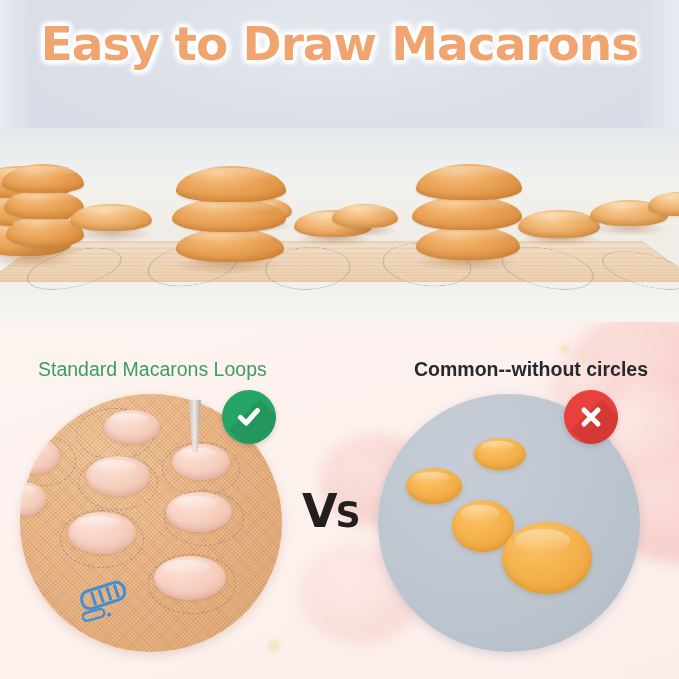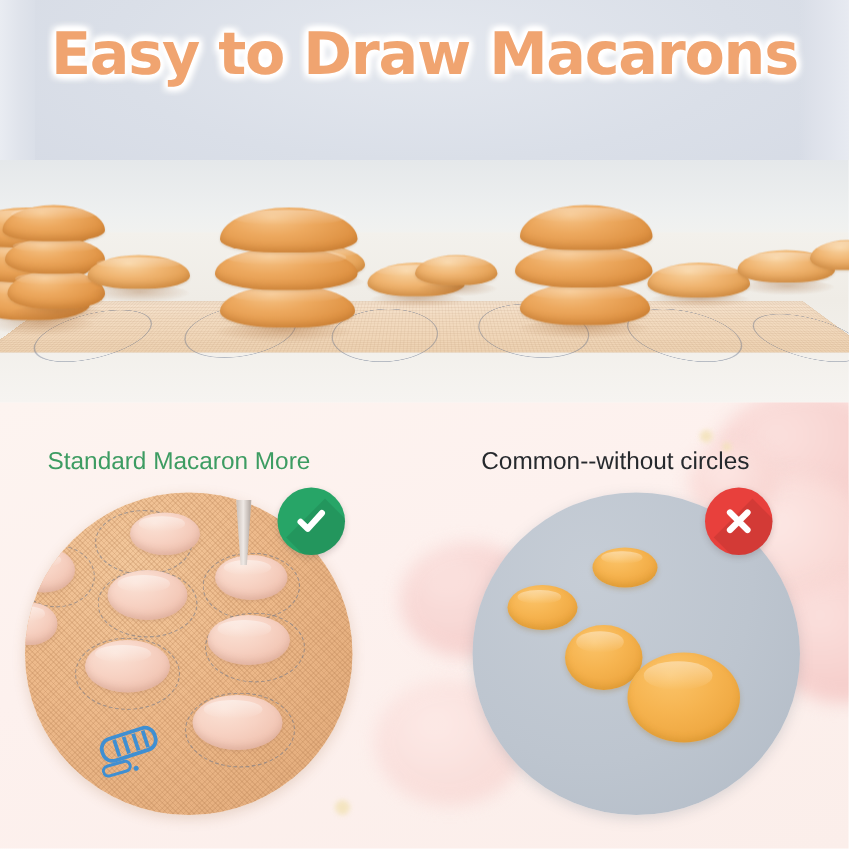--- a/index.html
+++ b/index.html
@@ -285,23 +285,23 @@
     <div class="blurmac" style="right:-40px;top:-10px;width:150px;height:120px;"></div>
     <div class="blurmac b2" style="right:-20px;top:58px;width:130px;height:110px;"></div>
     <div class="blurmac" style="right:-55px;top:140px;width:120px;height:100px;"></div>
     <div class="blurmac b2" style="right:58px;top:34px;width:70px;height:58px;"></div>
     <div class="blurmac" style="left:320px;top:112px;width:110px;height:92px;opacity:.85;"></div>
     <div class="blurmac b2" style="left:300px;top:222px;width:120px;height:100px;opacity:.7;"></div>
     <div class="blurdot" style="left:268px;top:318px;width:12px;height:12px;"></div>
     <div class="blurdot" style="left:560px;top:22px;width:10px;height:10px;"></div>
     <div class="blurdot" style="left:578px;top:32px;width:7px;height:7px;"></div>
 
-    <div class="label good" style="left:38px;top:36px;">Standard Macaron More</div>
-
-    <div class="label bad" style="left:385px;top:36px;">Common--without circles</div>
+    <div class="label good" style="left:38px;top:36px;">Standard Macarons Loops</div>
+
+    <div class="label bad" style="left:414px;top:36px;font-weight:bold;">Common--without circles</div>
 
     <div class="circle-wrap" style="left:20px;top:72px;width:268px;height:262px;">
       <div class="disc left" style="left:0;top:0;width:262px;height:258px;">
         <div class="texture"></div>
 
         <div class="guide" style="left:56px;top:14px;width:76px;height:50px;"></div>
         <div class="guide" style="left:58px;top:62px;width:78px;height:52px;"></div>
         <div class="guide" style="left:142px;top:48px;width:76px;height:52px;"></div>
         <div class="guide" style="left:144px;top:96px;width:78px;height:54px;"></div>
         <div class="guide" style="left:40px;top:116px;width:82px;height:56px;"></div>
@@ -356,15 +356,18 @@
       </div>
 
       <div class="badge no" style="left:186px;top:-4px;">
         <div class="shade"></div>
         <svg width="30" height="30" viewBox="0 0 30 30">
           <path d="M8 8 L22 22 M22 8 L8 22" fill="none" stroke="#ffffff" stroke-width="5" stroke-linecap="round"></path>
         </svg>
       </div>
     </div>
 
+    <div class="vs" style="left:302px;top:166px;">
+      <span class="v">V</span><span class="s">S</span>
+    </div>
 
   </div>
 </div>
 
 </body></html>

